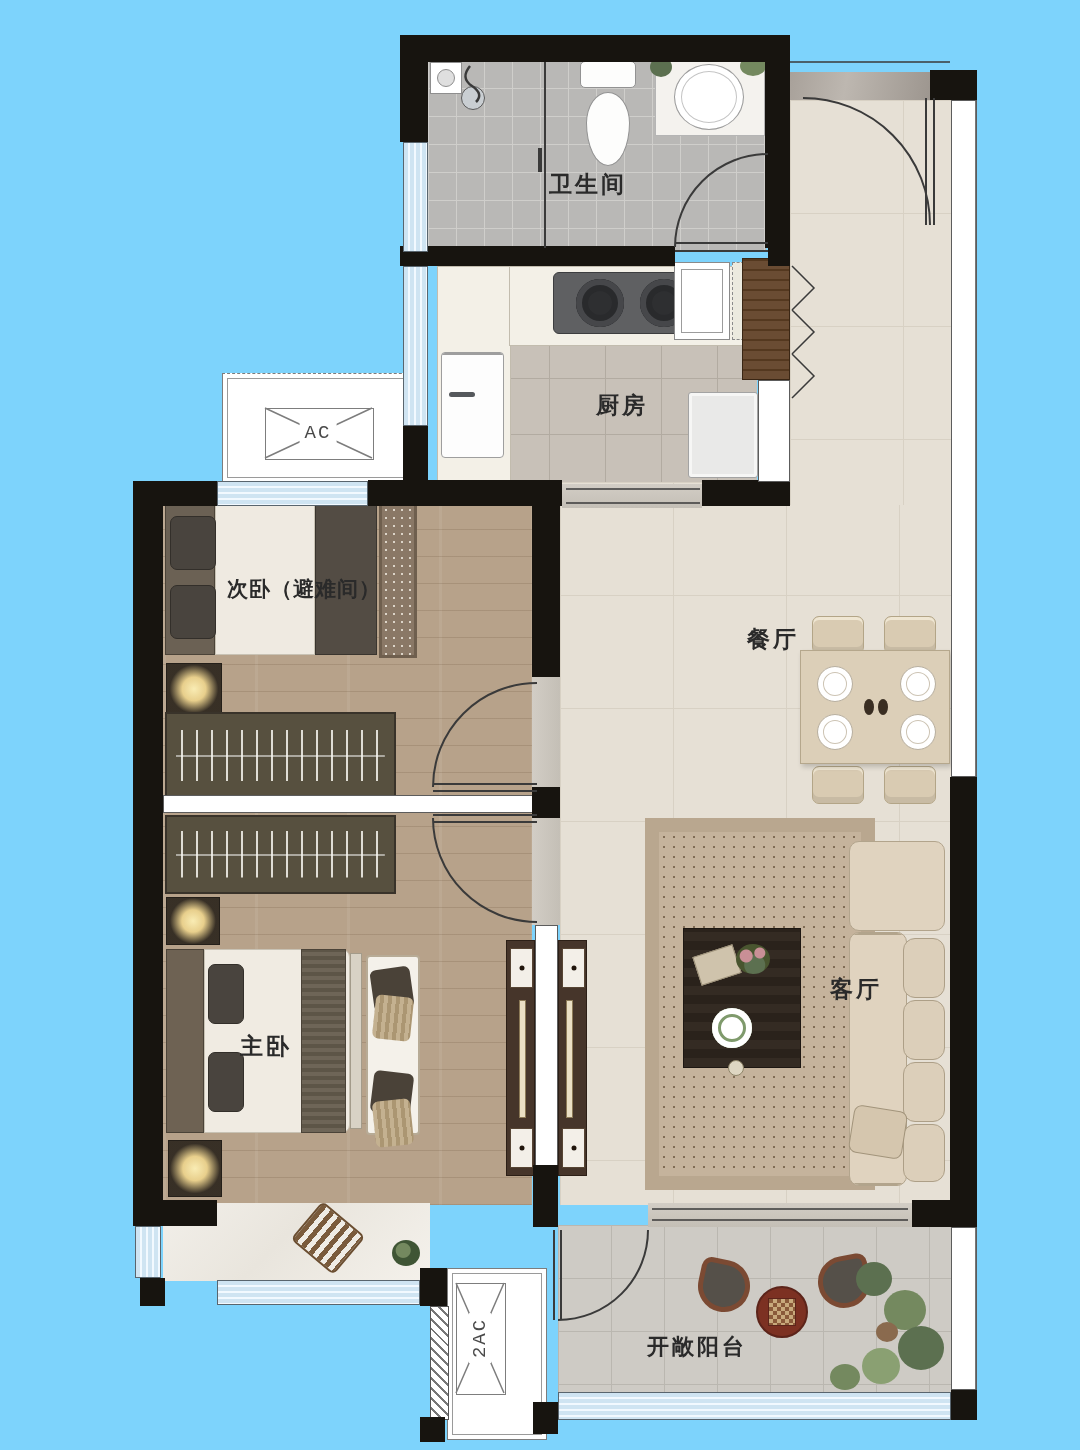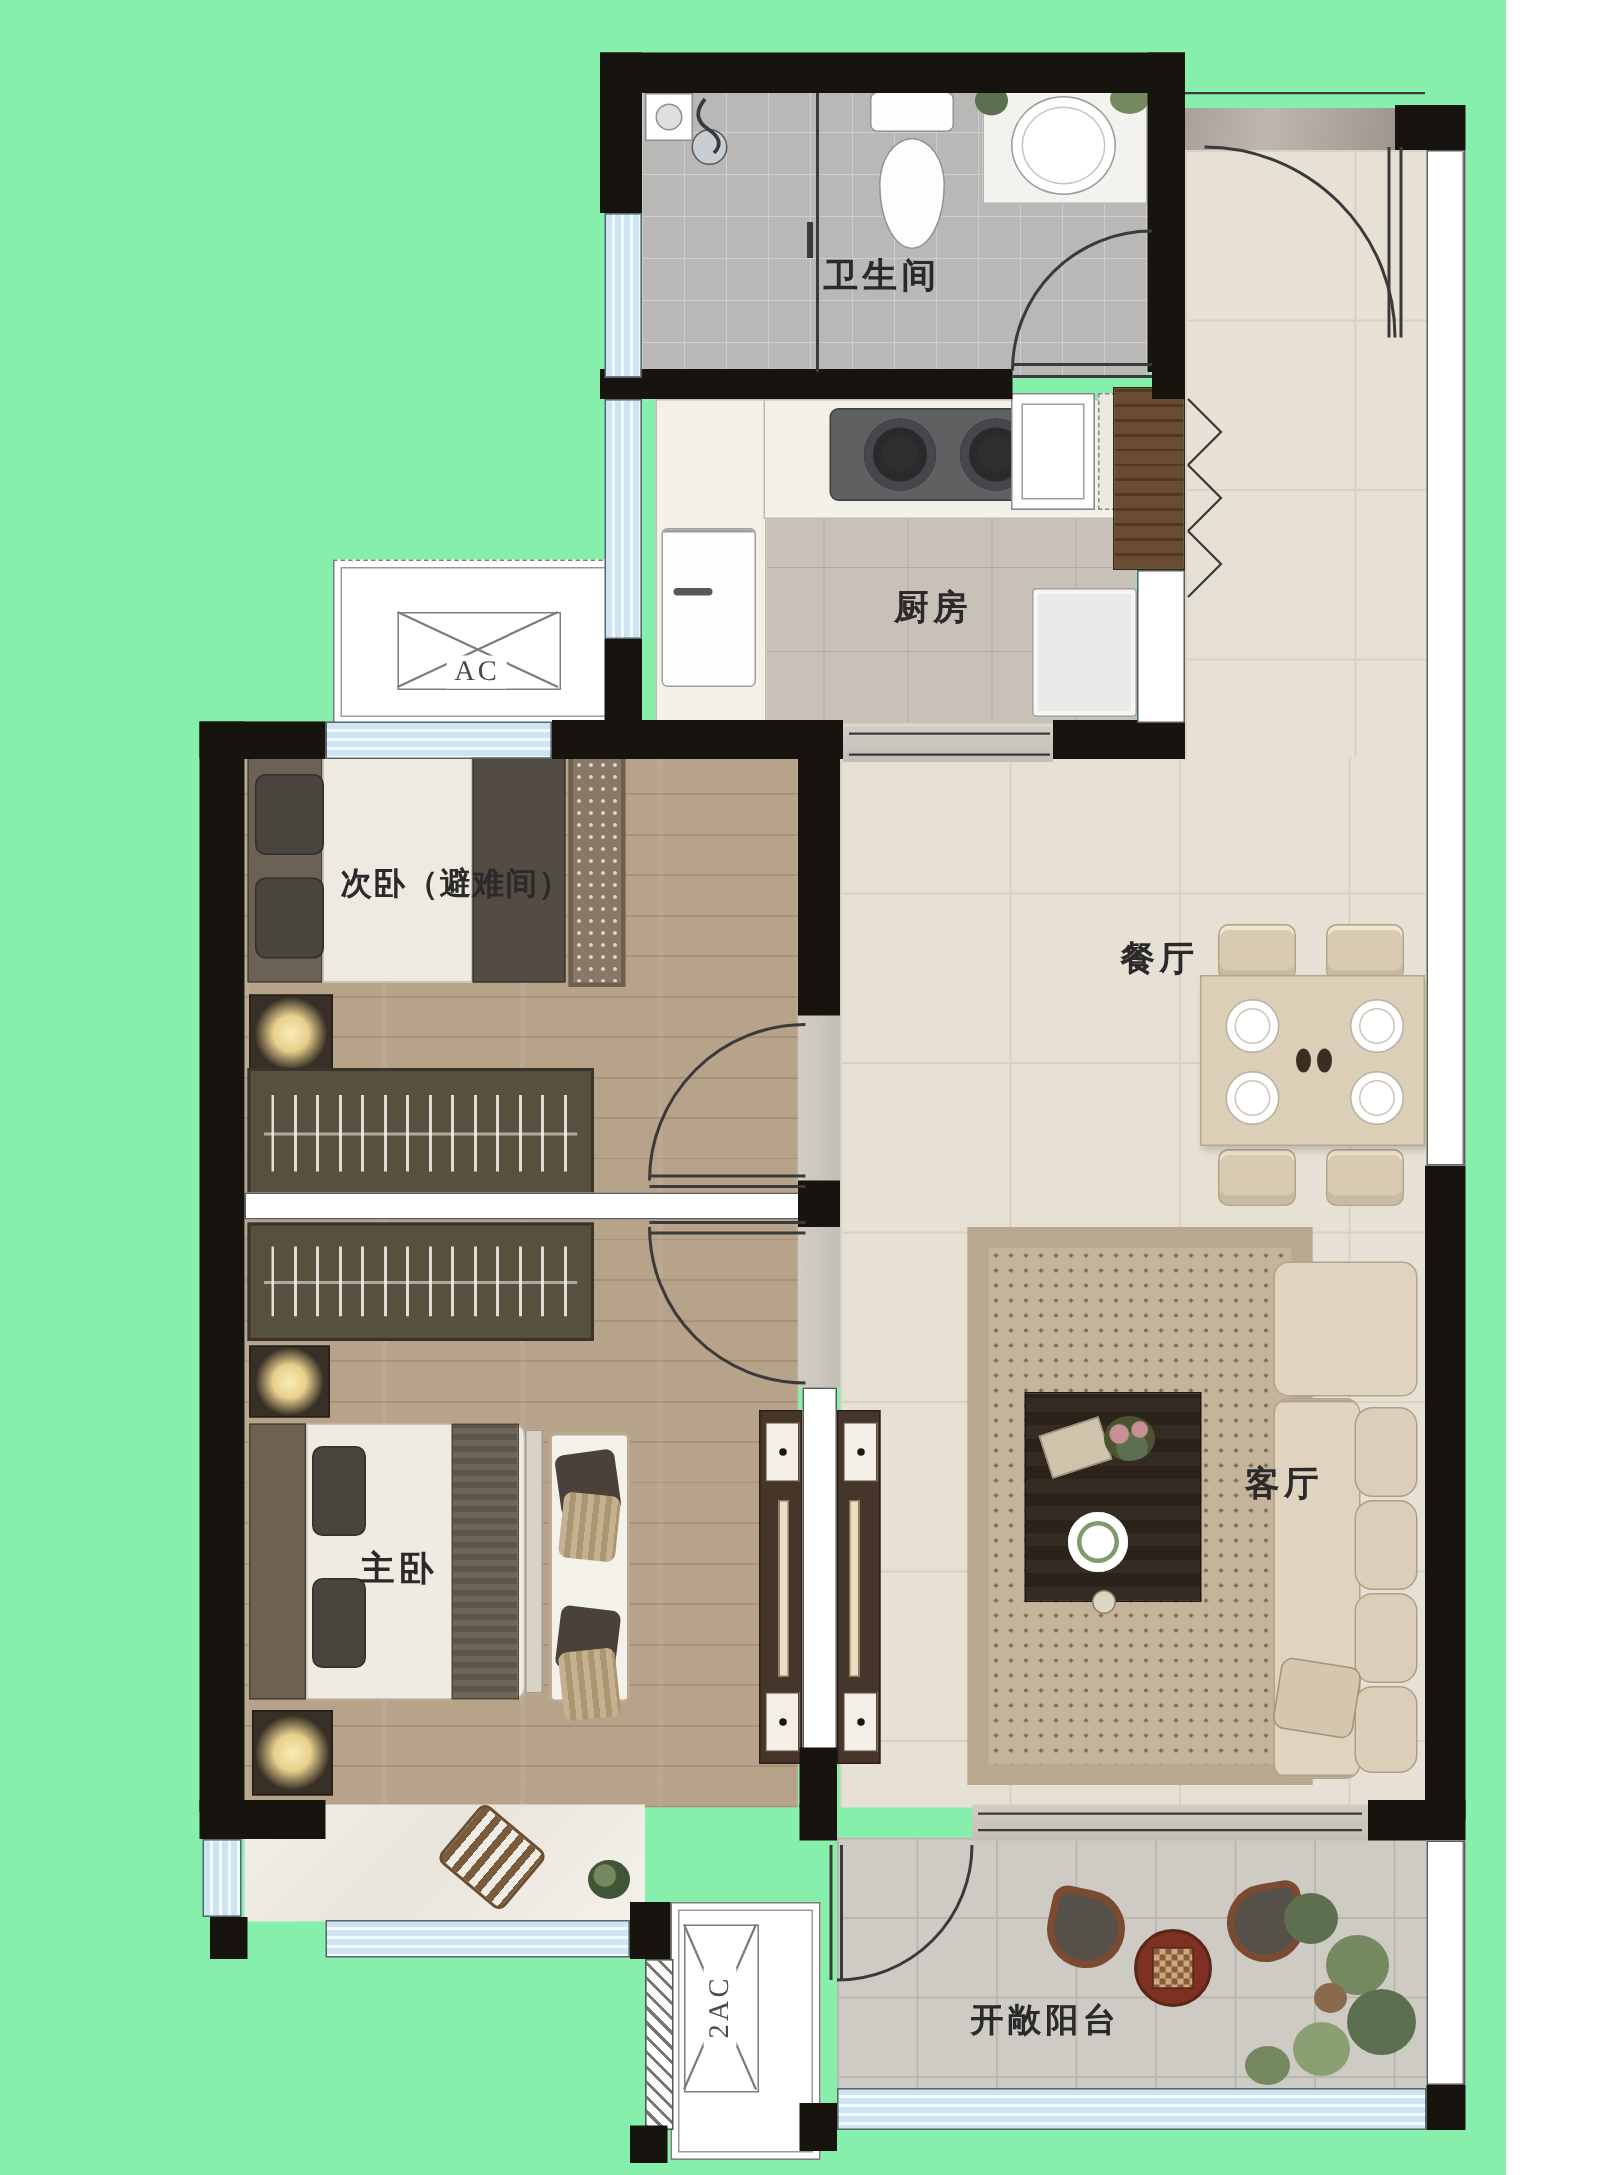--- a/index.html
+++ b/index.html
@@ -1,17 +1,17 @@
 <!DOCTYPE html>
 <html><head>
 <meta charset="utf-8">
 <style>
   html,body{margin:0;padding:0;background:#ffffff;}
-  #plan{position:relative;width:1004px;height:1450px;background:#86efac;overflow:hidden;
-        font-family:Liberation Serif, serif;}
+  #plan{position:relative;width:1080px;height:1450px;background:#7dd3fc;overflow:hidden;
+        font-family:Liberation Mono, monospace;}
   .abs{position:absolute;box-sizing:border-box;}
   
   .w{position:absolute;background:#17140f;box-sizing:border-box;}
   .wall-white{position:absolute;background:#fff;border:1px solid #5c5c5c;box-sizing:border-box;}
   
   .win-h{position:absolute;box-sizing:border-box;border:1px solid #59656e;
          background:repeating-linear-gradient(to bottom,#cfe4f2 0 4px,#f2f9ff 4px 6px);}
   .win-v{position:absolute;box-sizing:border-box;border:1px solid #59656e;
          background:repeating-linear-gradient(to right,#cfe4f2 0 4px,#f2f9ff 4px 6px);}
   
@@ -269,16 +269,16 @@
     </g>
   </svg>
 
   <div class="rlabel" style="left:588px;top:184px;">卫生间</div>
   <div class="rlabel" style="left:622px;top:405px;">厨房</div>
   <div class="rlabel" style="left:304px;top:589px;font-size:21px;letter-spacing:1px;">次卧（避难间）</div>
   <div class="rlabel" style="left:773px;top:639px;">餐厅</div>
   <div class="rlabel" style="left:856px;top:989px;">客厅</div>
   <div class="rlabel" style="left:266px;top:1046px;">主卧</div>
   <div class="rlabel" style="left:697px;top:1347px;font-size:22px;">开敞阳台</div>
-  <div class="aclabel" style="left:318px;top:448px;">AC</div>
+  <div class="aclabel" style="left:318px;top:433px;">AC</div>
   <div class="aclabel rot" style="left:480px;top:1338px;">2AC</div>
 
 </div>
 
 </body></html>

